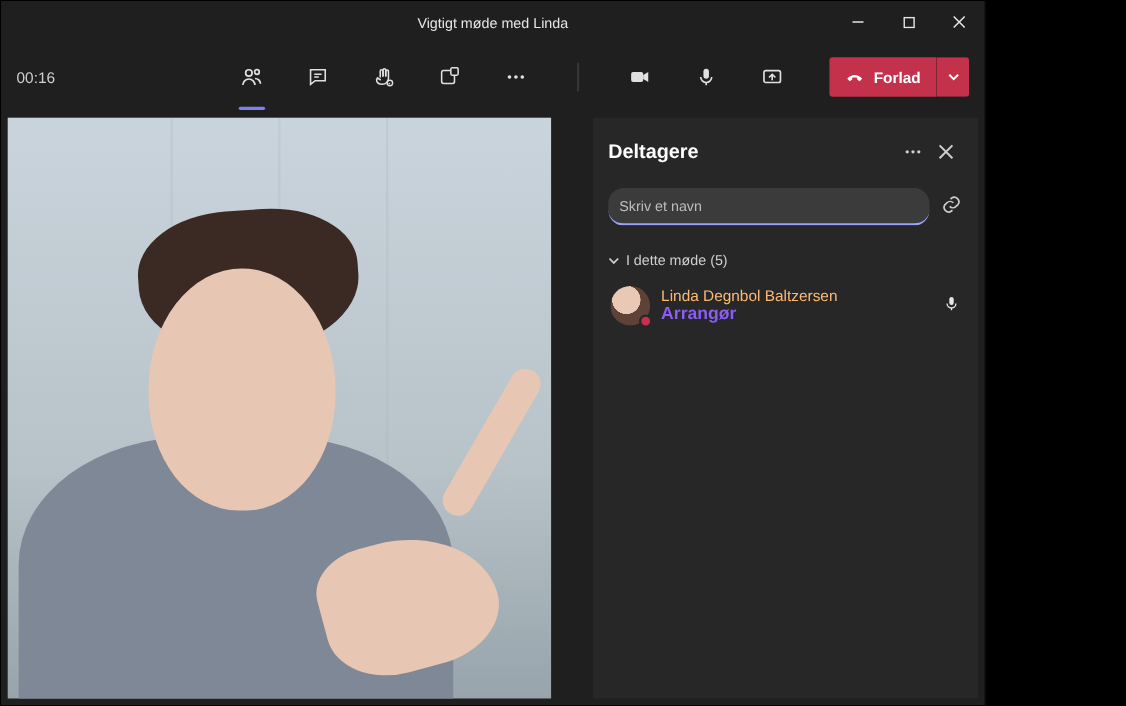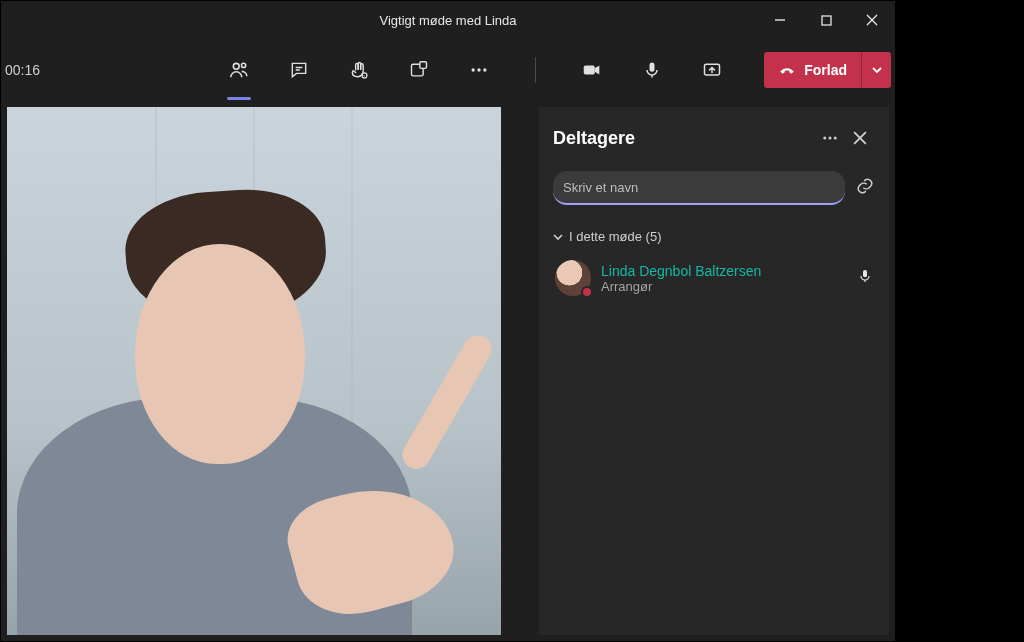--- a/index.html
+++ b/index.html
@@ -48,21 +48,21 @@
     color: #e6e6e6;
   }
   .wbtn svg { display: block; }
 
   
   .toolbar {
     height: 62px;
     background: #1f1f1f;
     display: flex;
     align-items: center;
-    padding: 0 4px;
+    padding: 0 14px;
   }
   .timer {
     font-size: 14px;
     color: #cfcfcf;
     width: 100px;
   }
   .spacer { flex: 1; }
   .tbicons {
     display: flex;
     align-items: center;
@@ -243,22 +243,22 @@
     background: radial-gradient(circle at 40% 35%, #e9c9b5 0 40%, transparent 41%),
                 #5e4238;
     position:relative;
   }
   .presence {
     position:absolute;right:-2px;bottom:-2px;
     width:12px;height:12px;border-radius:50%;
     background:#c4314b;border:2px solid #272727;
   }
   .pinfo {flex:1;}
-  .pname {font-size:14px;color:#14b8a6;}
-  .prole {font-size:13px;color:#a3a3a3;}
+  .pname {font-size:14px;color:#fdba74;}
+  .prole {font-size:16px;color:#8b5cf6;font-weight:bold;}
   .pmic {color:#e6e6e6;}
 </style>
 </head>
 <body>
 
 <div class="window">
 
   <div class="titlebar">
     <span class="title">Vigtigt møde med Linda</span>
     <div class="window-ctrls">

